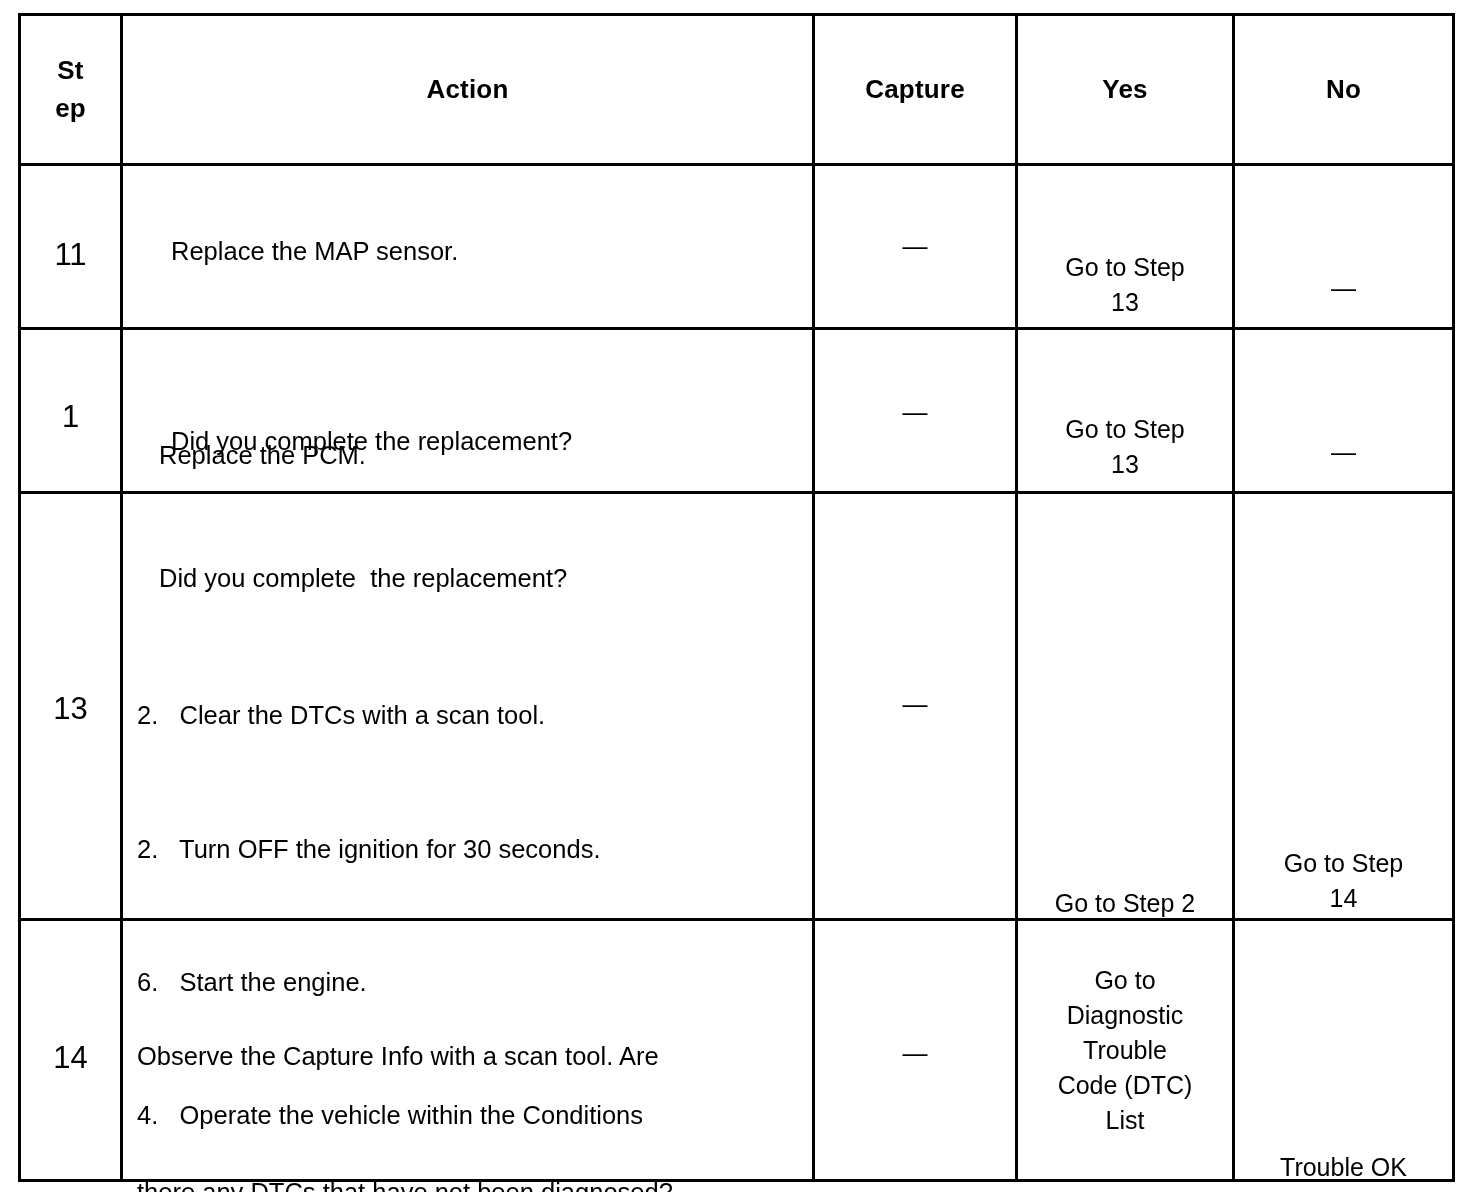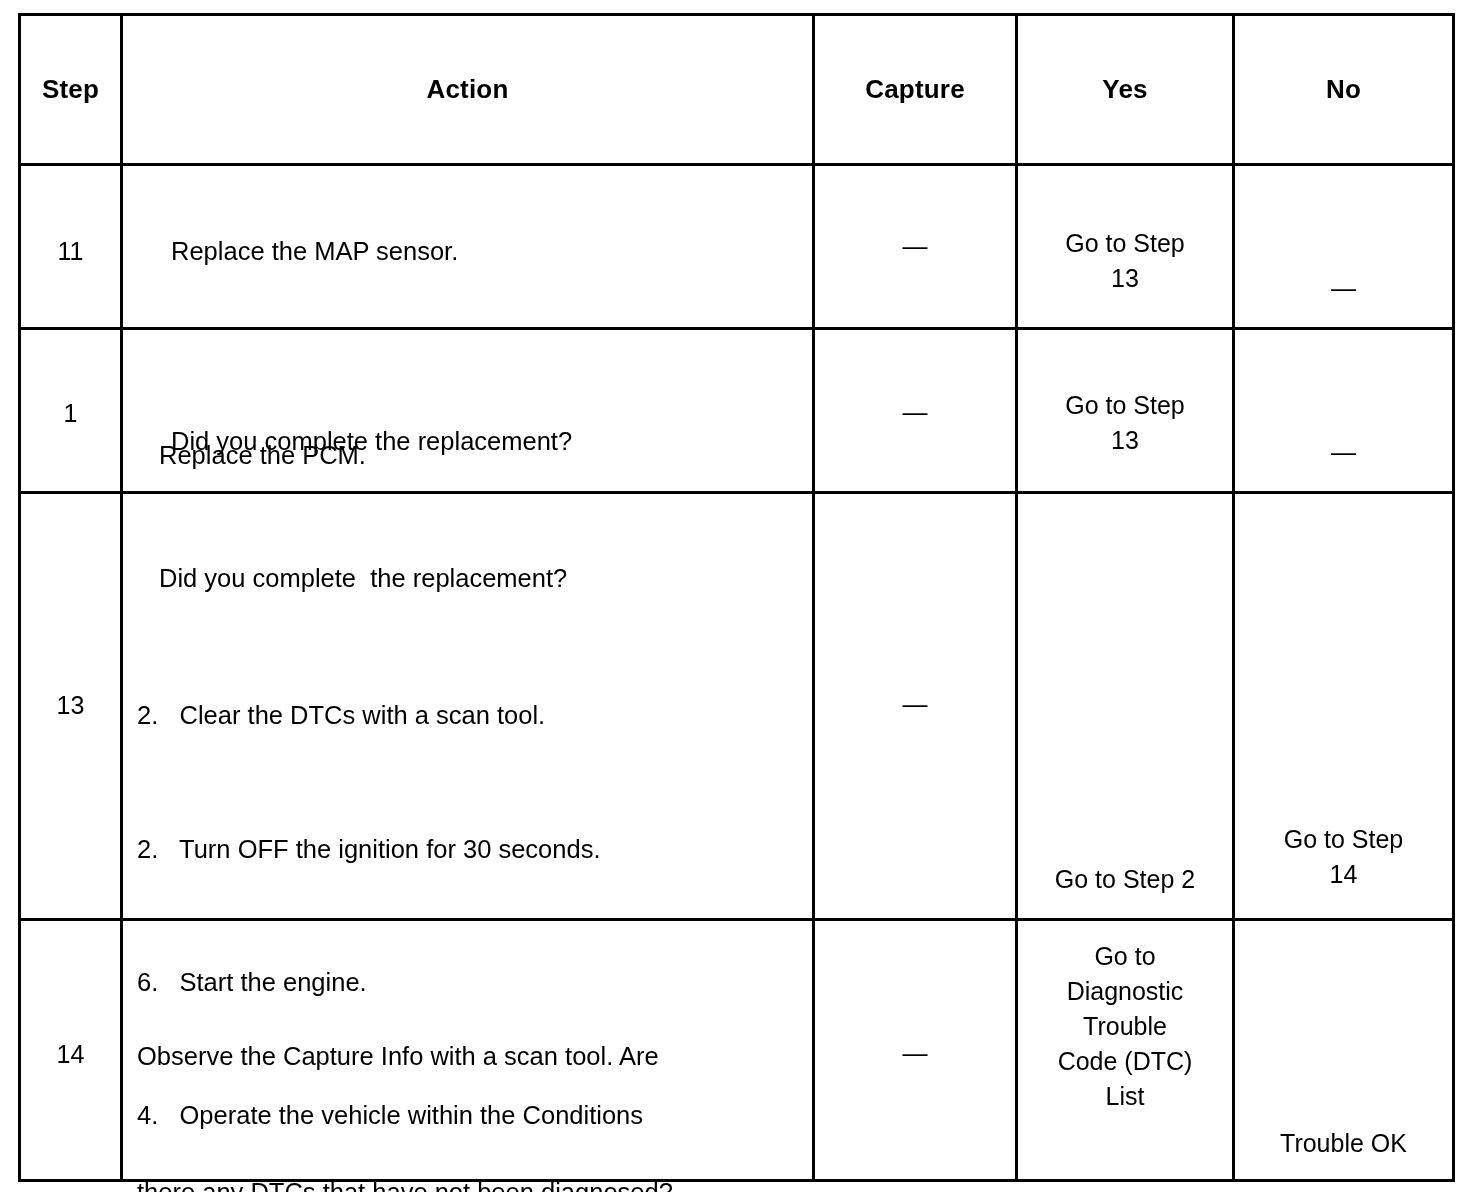--- a/index.html
+++ b/index.html
@@ -58,38 +58,38 @@
     display: flex;
     align-items: center;
     justify-content: center;
     font-size: 26px;
     font-weight: bold;
     line-height: 1.30;
     text-align: center;
     letter-spacing: 0.2px;
   }
   .hdr-step {
-    flex-direction: row;
+    flex-direction: column;
     line-height: 1.45;
   }
 
   
   .cell {
     position: relative;
     width: 100%;
     height: 100%;
     box-sizing: border-box;
   }
 
   .step-num {
     position: absolute;
     left: 0;
     right: 0;
     text-align: center;
-    font-size: 25px;
+    font-size: 31px;
     line-height: 1.2;
   }
 
   .action-body {
     font-size: 25.5px;
     line-height: 1.0;
     padding: 0 10px 0 14px;
     box-sizing: border-box;
     white-space: pre-wrap;
   }
@@ -108,20 +108,21 @@
   }
 
   .branch {
     position: absolute;
     left: 0;
     right: 0;
     text-align: center;
     font-size: 25px;
     line-height: 1.40;
     white-space: pre-line;
+    margin-top: 24px;
   }
 
   
   tr.row-11 td { height: 161px; }
   tr.row-12 td { height: 161px; }
   tr.row-13 td { height: 424px; }
   tr.row-14 td { height: 258px; }
 
   
   .num-list {

